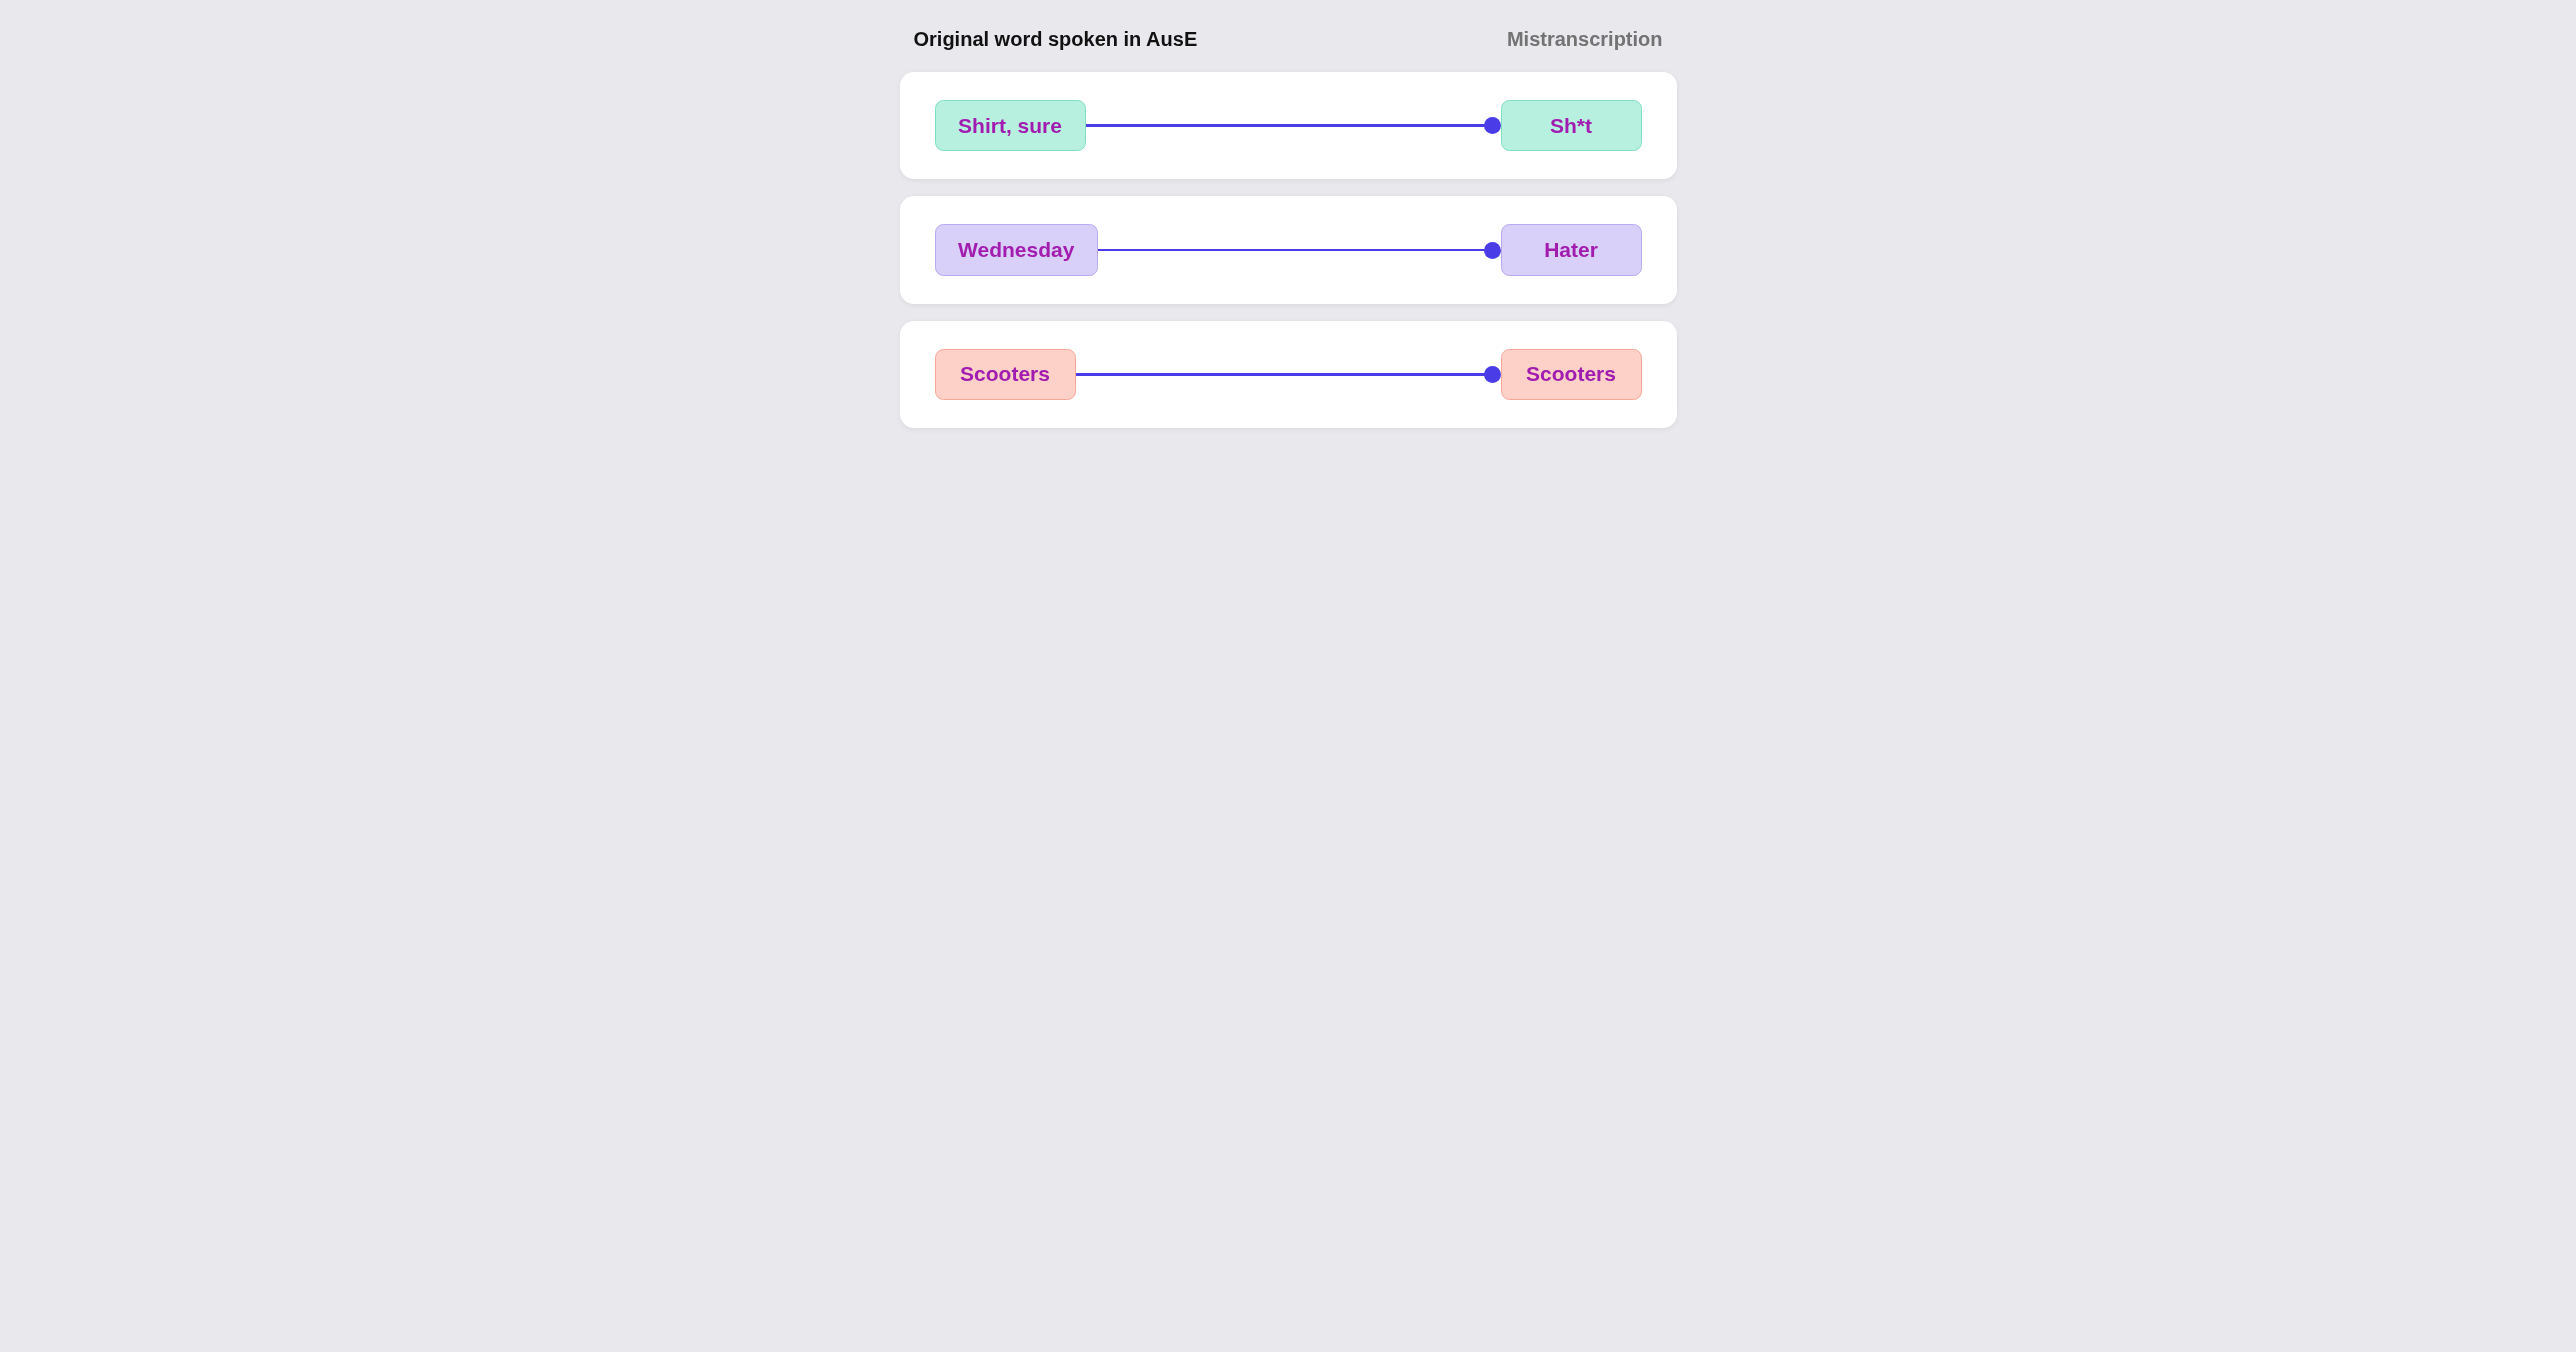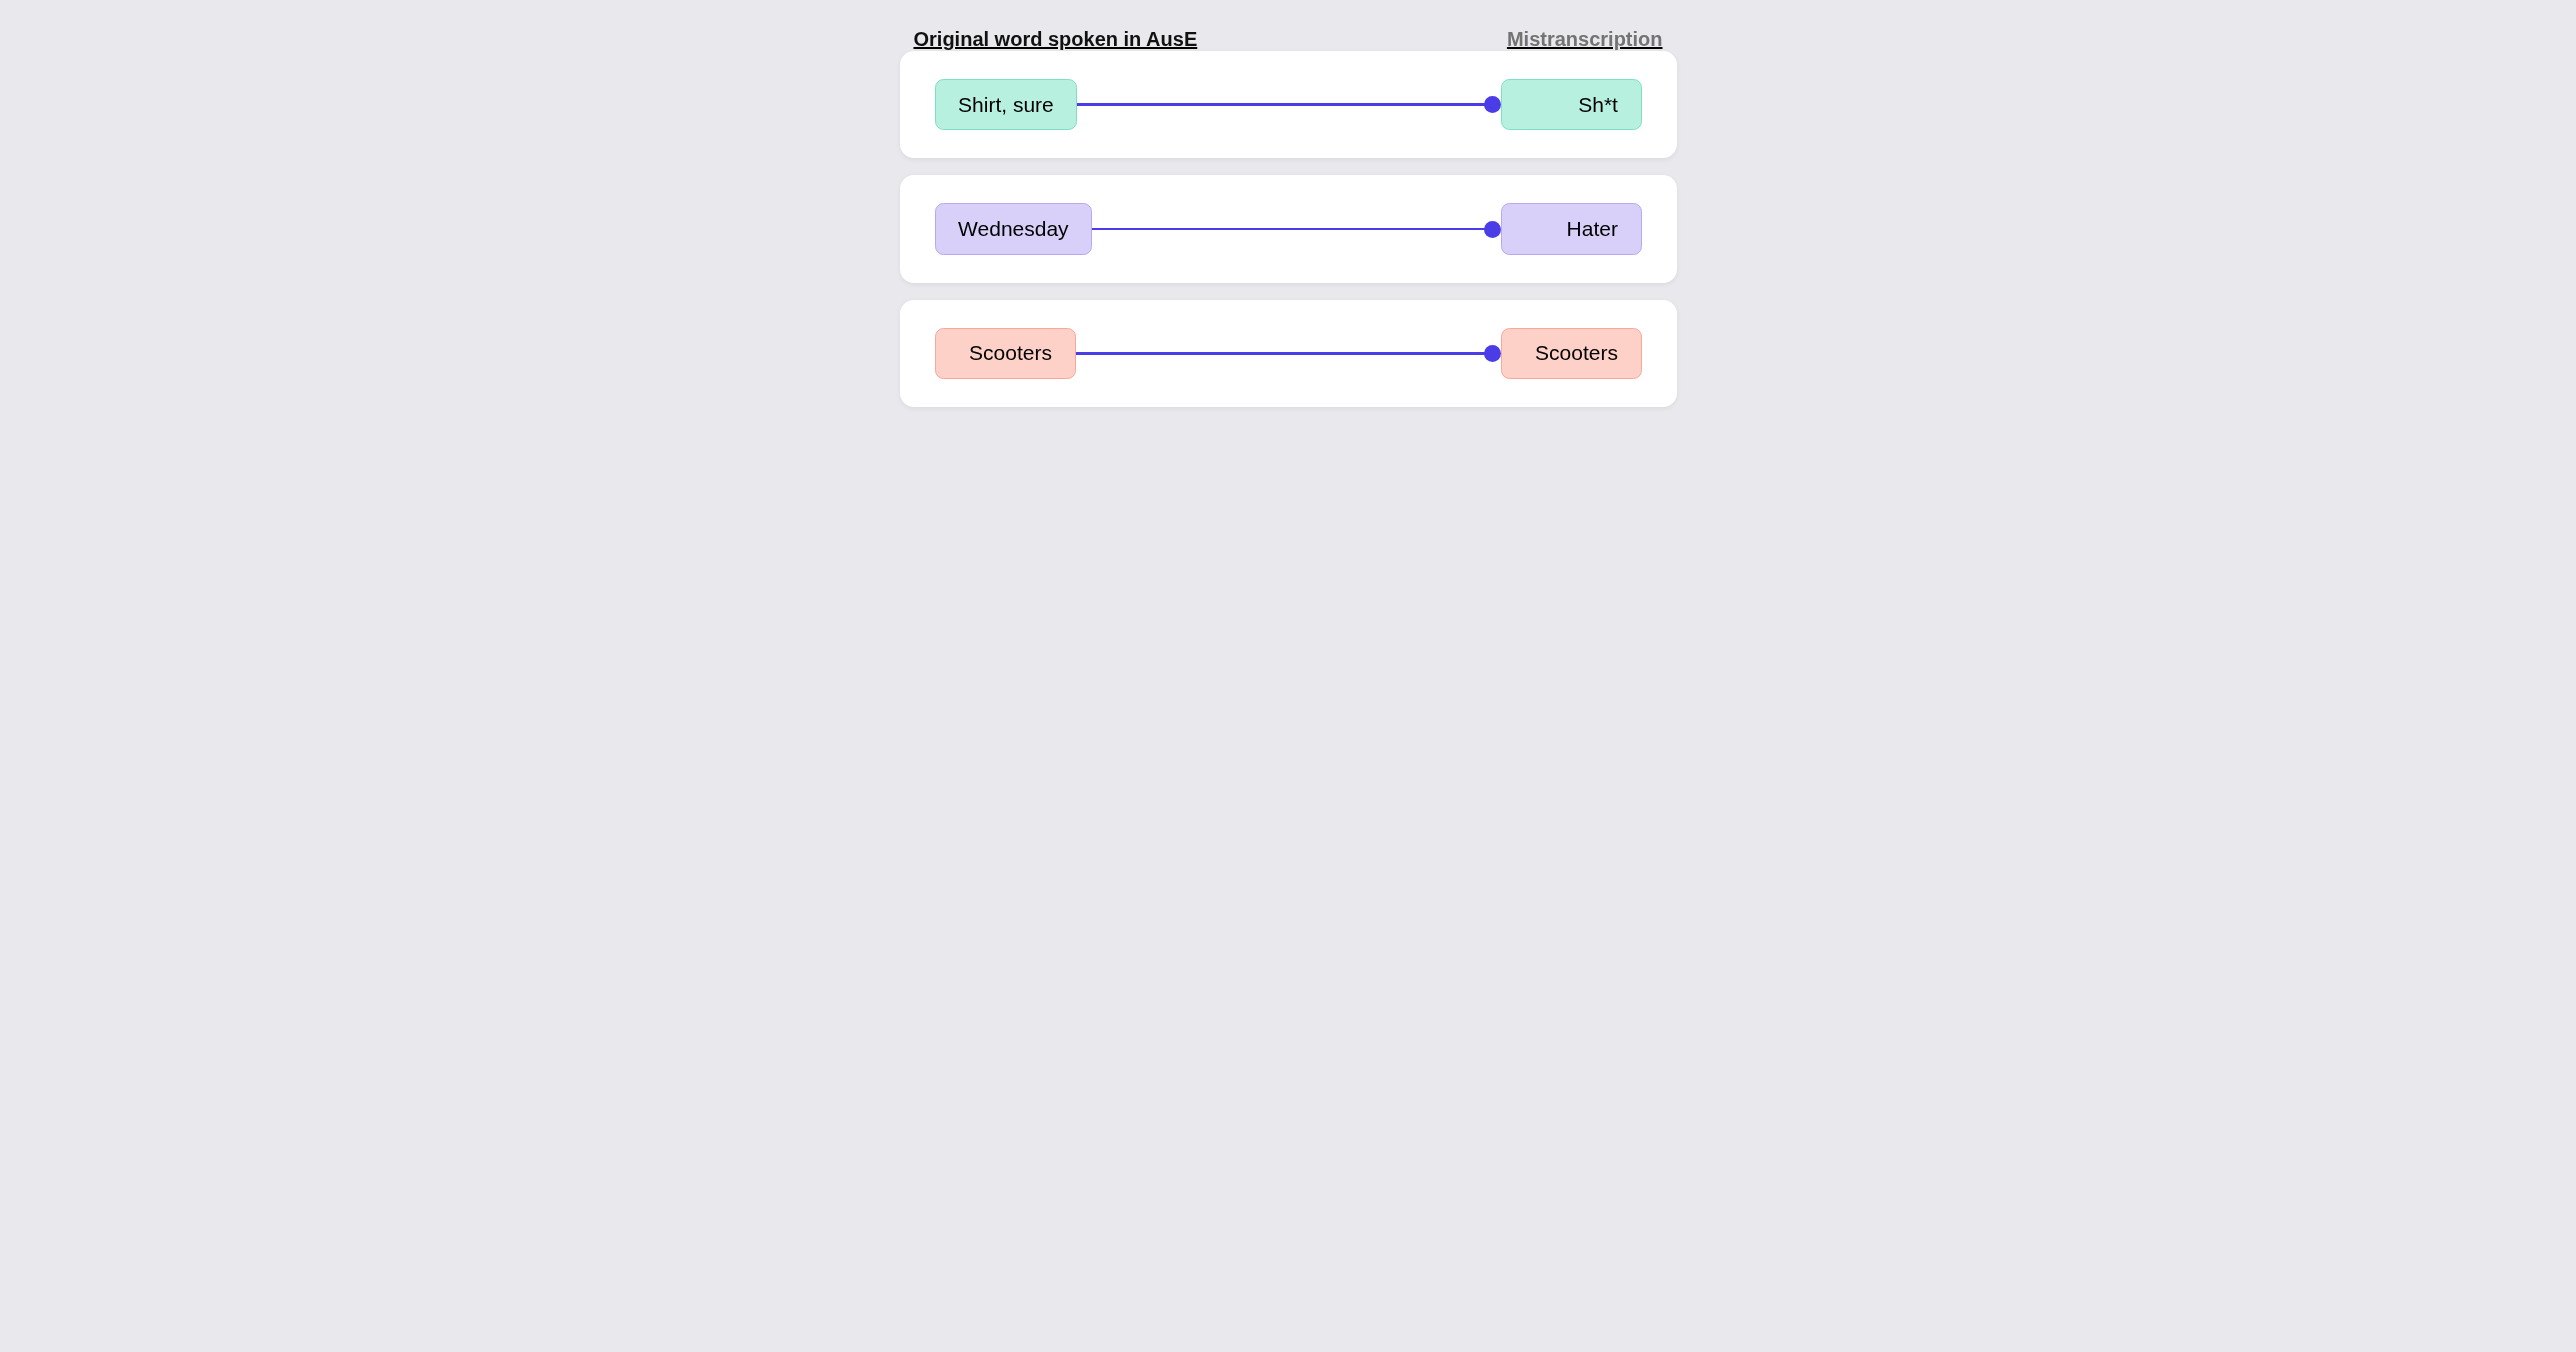--- a/index.html
+++ b/index.html
@@ -21,21 +21,21 @@
     .page-container {
       width: 100%;
       max-width: 777px;
     }
 
     .header-row {
       display: flex;
       justify-content: space-between;
       align-items: center;
       padding: 0 14px;
-      text-decoration: underline;
+      margin-bottom: 21px;
     }
 
     .header-left {
       font-size: 20px;
       font-weight: 800;
       color: #111;
     }
 
     .header-right {
       font-size: 20px;
@@ -52,25 +52,25 @@
       align-items: center;
       box-shadow: 0 1.4px 5.6px rgba(0,0,0,0.06);
     }
 
     .word-box {
       border-radius: 8.5px;
       border-width: 1.4px;
       border-style: solid;
       padding: 12.7px 22.6px;
       font-size: 21px;
-      font-weight: 400;
-      color: #000000;
+      font-weight: 700;
+      color: #a21caf;
       white-space: nowrap;
       min-width: 141px;
-      text-align: right;
+      text-align: center;
       flex-shrink: 0;
     }
 
     .connector {
       flex: 1;
       display: flex;
       align-items: center;
       position: relative;
       margin: 0 0px;
     }

